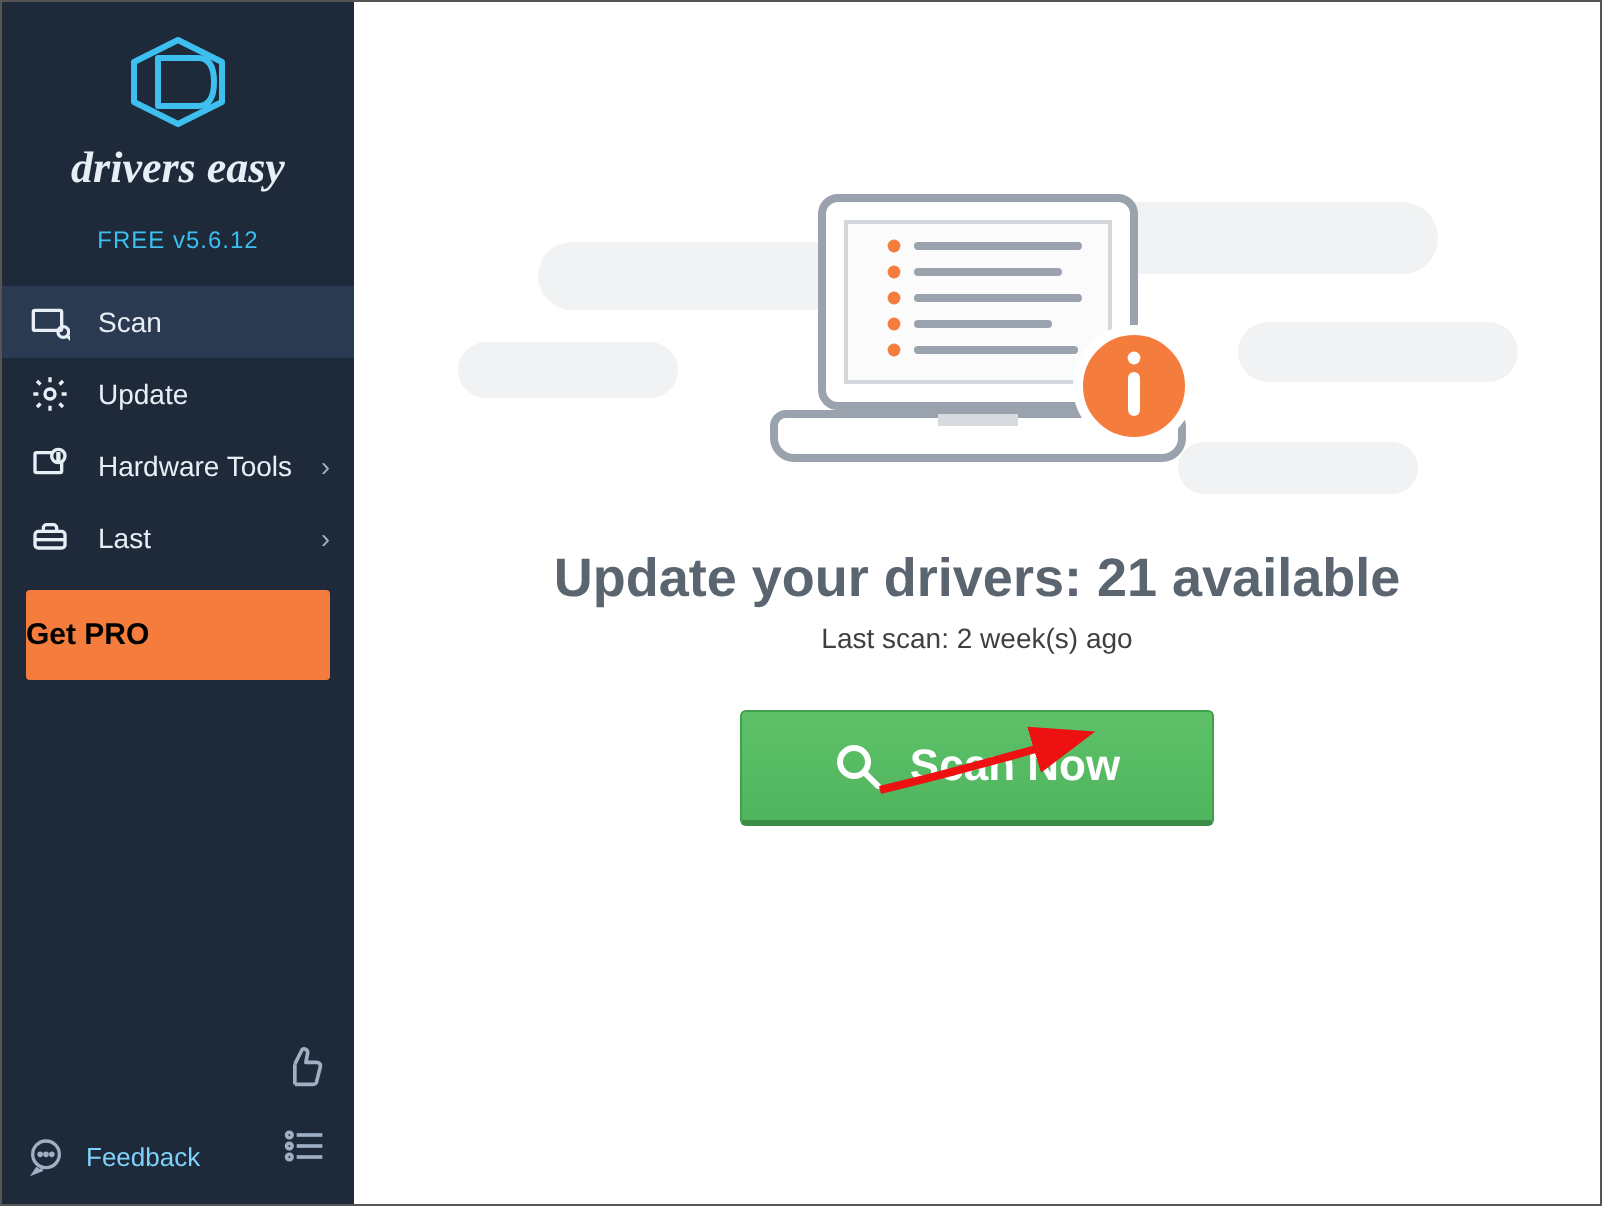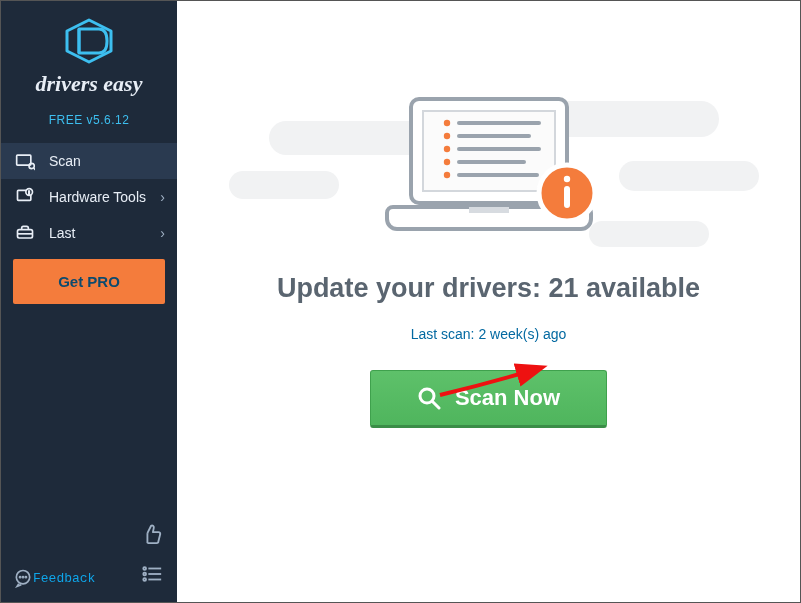--- a/index.html
+++ b/index.html
@@ -47,54 +47,54 @@
     font-size: 14px; cursor: pointer; position: relative;
     color: #e8eef6;
   }
   .nav-item.active { background: #2a3a50; }
   .nav-item .icon { width: 20px; height: 20px; flex: 0 0 20px; margin-right: 14px; display: inline-flex; align-items: center; justify-content: center; }
   .nav-item .chev { position: absolute; right: 12px; color: #9fb0c4; font-size: 14px; }
 
   .getpro {
     margin: 8px 12px 0;
     background: #f47c3c;
-    color: #0c4a6e; text-align: center;
+    color: #000000; 
     padding: 14px 0; font-weight: 600; font-size: 15px;
     cursor: pointer; border-radius: 2px;
   }
 
   .sidebar-bottom {
     position: absolute; bottom: 0; left: 0; right: 0;
     padding: 10px 12px 14px;
   }
   .thumb-icon { position: absolute; right: 14px; bottom: 52px; color: #9fb0c4; font-size: 20px; cursor: pointer; }
   .feedback-row {
-    display: flex; align-items: center; 
-    color: #0ea5e9; font-size: 13px; cursor: pointer; font-family: Liberation Mono, monospace;
+    display: flex; align-items: center; gap: 10px;
+    color: #7dd3fc; font-size: 13px; cursor: pointer;
   }
   .list-icon { position: absolute; right: 14px; bottom: 14px; color: #9fb0c4; cursor: pointer; }
 
   
   .main {
     flex: 1; height: 100%;
     background: #fff;
     position: relative;
     padding-top: 30px;
     display: flex; flex-direction: column; align-items: center;
   }
   .bg-clouds {
     position: absolute; top: 100px; left: 50%; transform: translateX(-50%);
     width: 520px; height: 180px; pointer-events: none;
   }
   .cloud { position: absolute; background: #f1f2f3; border-radius: 999px; }
   .laptop-wrap { position: relative; margin-top: 60px; z-index: 2; }
   .headline {
     margin-top: 28px; font-size: 27px; font-weight: 700; color: #5a6570;
   }
-  .subline { margin-top: 22px; font-size: 14px; color: #0369a1; }
+  .subline { margin-top: 6px; font-size: 14px; color: #404040; }
   .scan-btn {
     margin-top: 28px;
     background: linear-gradient(#5ec16a,#4fb55d);
     border: 1px solid #3fa14d;
     border-bottom: 3px solid #3a8d47;
     color: #fff; font-size: 22px; font-weight: 600;
     padding: 14px 46px;
     display: flex; align-items: center; gap: 14px;
     cursor: pointer; border-radius: 3px;
   }
@@ -131,20 +131,29 @@
     <nav class="nav">
       <div class="nav-item active">
         <span class="icon">
           <svg width="20" height="20" viewBox="0 0 24 24" fill="none" stroke="#e8eef6" stroke-width="2">
             <rect x="2" y="5" width="17" height="12" rx="1"></rect>
             <circle cx="20" cy="18" r="3.2"></circle>
               <line x1="22.5" y1="20.5" x2="25" y2="23"></line>
           </svg>
         </span>
         <span>Scan</span>
+      </div>
+      <div class="nav-item">
+        <span class="icon">
+          <svg width="20" height="20" viewBox="0 0 24 24" fill="none" stroke="#e8eef6" stroke-width="2">
+            <circle cx="12" cy="12" r="3"></circle>
+            <path d="M12 2v3M12 19v3M4.2 4.2l2.1 2.1M17.7 17.7l2.1 2.1M2 12h3M19 12h3M4.2 19.8l2.1-2.1M17.7 6.3l2.1-2.1"></path>
+          </svg>
+        </span>
+        <span>Update</span>
       </div>
       <div class="nav-item">
         <span class="icon">
           <svg width="20" height="20" viewBox="0 0 24 24" fill="none" stroke="#e8eef6" stroke-width="2">
             <rect x="3" y="4" width="16" height="12" rx="1"></rect>
             <circle cx="17" cy="6" r="4" fill="#1e2a3a" stroke="#e8eef6"></circle>
             <text x="17" y="9" font-size="6" fill="#e8eef6" text-anchor="middle" font-family="Arial">i</text>
           </svg>
         </span>
         <span>Hardware Tools</span>

